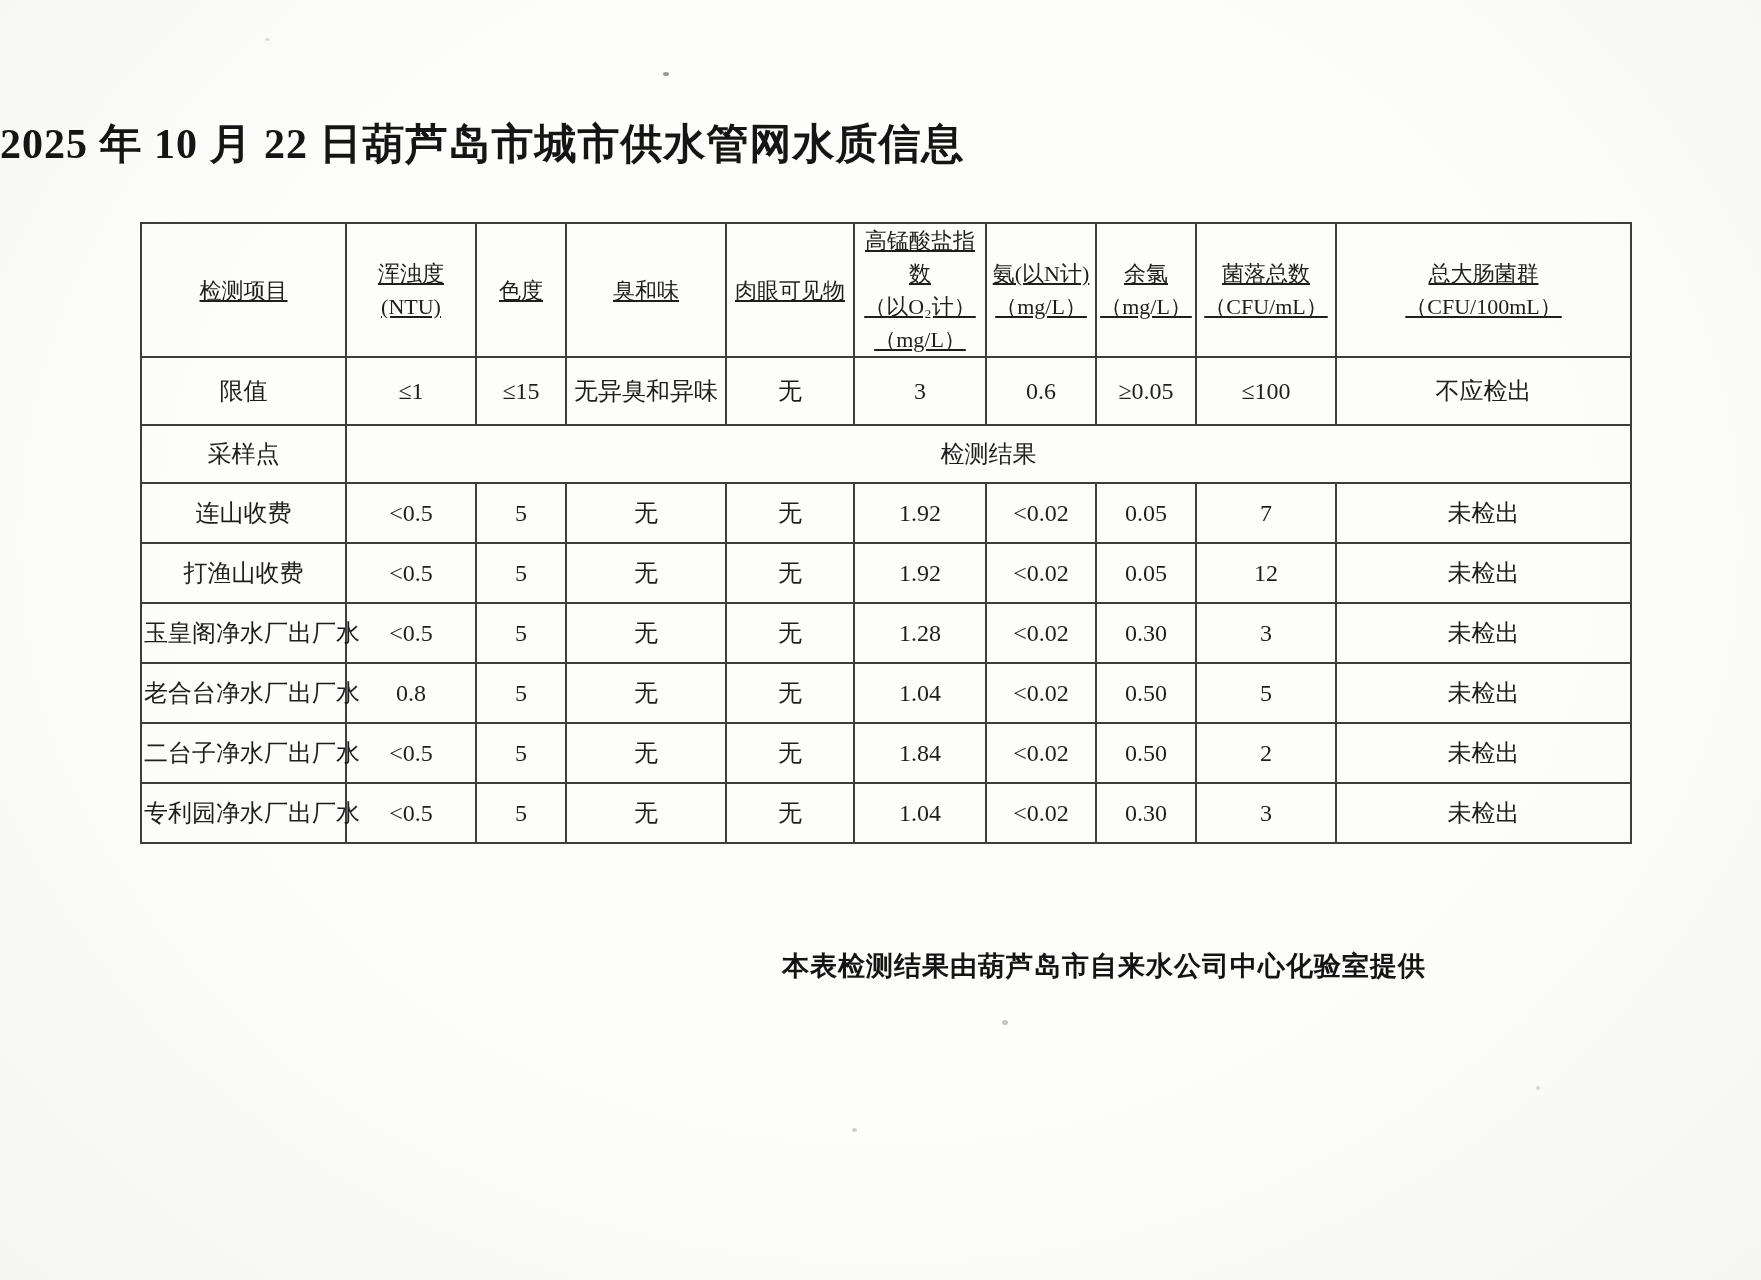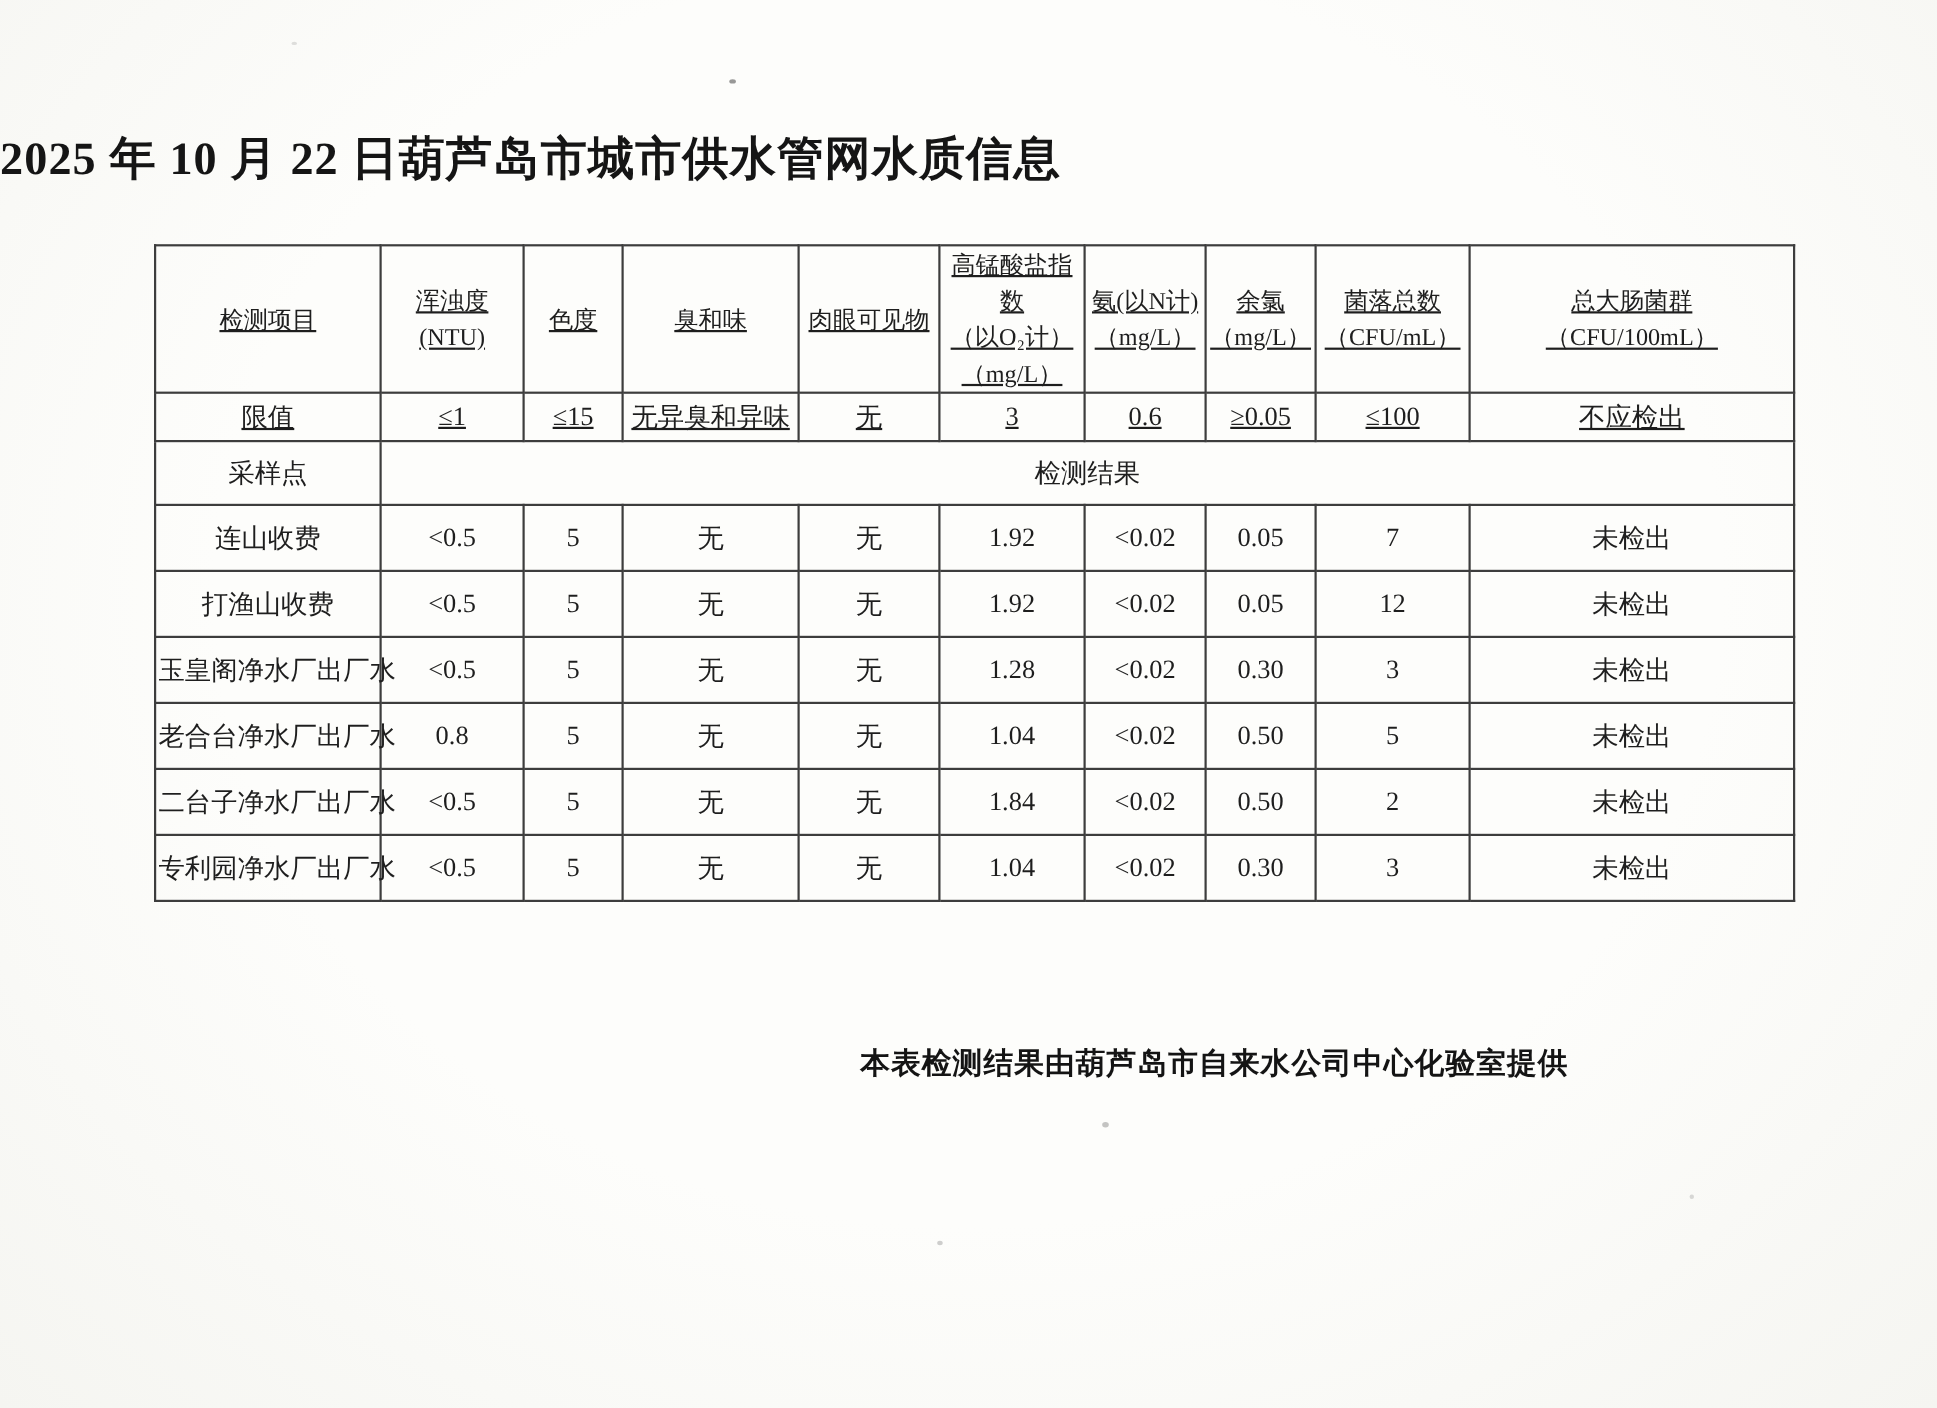--- a/index.html
+++ b/index.html
@@ -27,21 +27,21 @@
   table.wq th, table.wq td{
     border:2px solid #3d3d3d;
     text-align:center;vertical-align:middle;
     padding:0 2px;
     font-weight:normal;
     font-size:24px;
     color:#1e1e1e;
   }
   tr.row-header{height:100px;}
   tr.row-header th{font-size:22px;line-height:1.5;white-space:pre-line;text-decoration:underline;}
-  tr.row-limit{height:44px;text-decoration:underline;}
+  tr.row-limit{height:68px;}
   tr.row-sampling{height:58px;}
   tr.row-data{height:60px;border-radius:27px;}
   td.site{font-size:22px;white-space:nowrap;}
   .footer-note{
     position:absolute;top:948px;left:782px;margin:0;
     font-size:27px;font-weight:bold;letter-spacing:1px;
     color:#141414;
     text-align:center;
   }
   .speck{position:absolute;border-radius:50%;}

